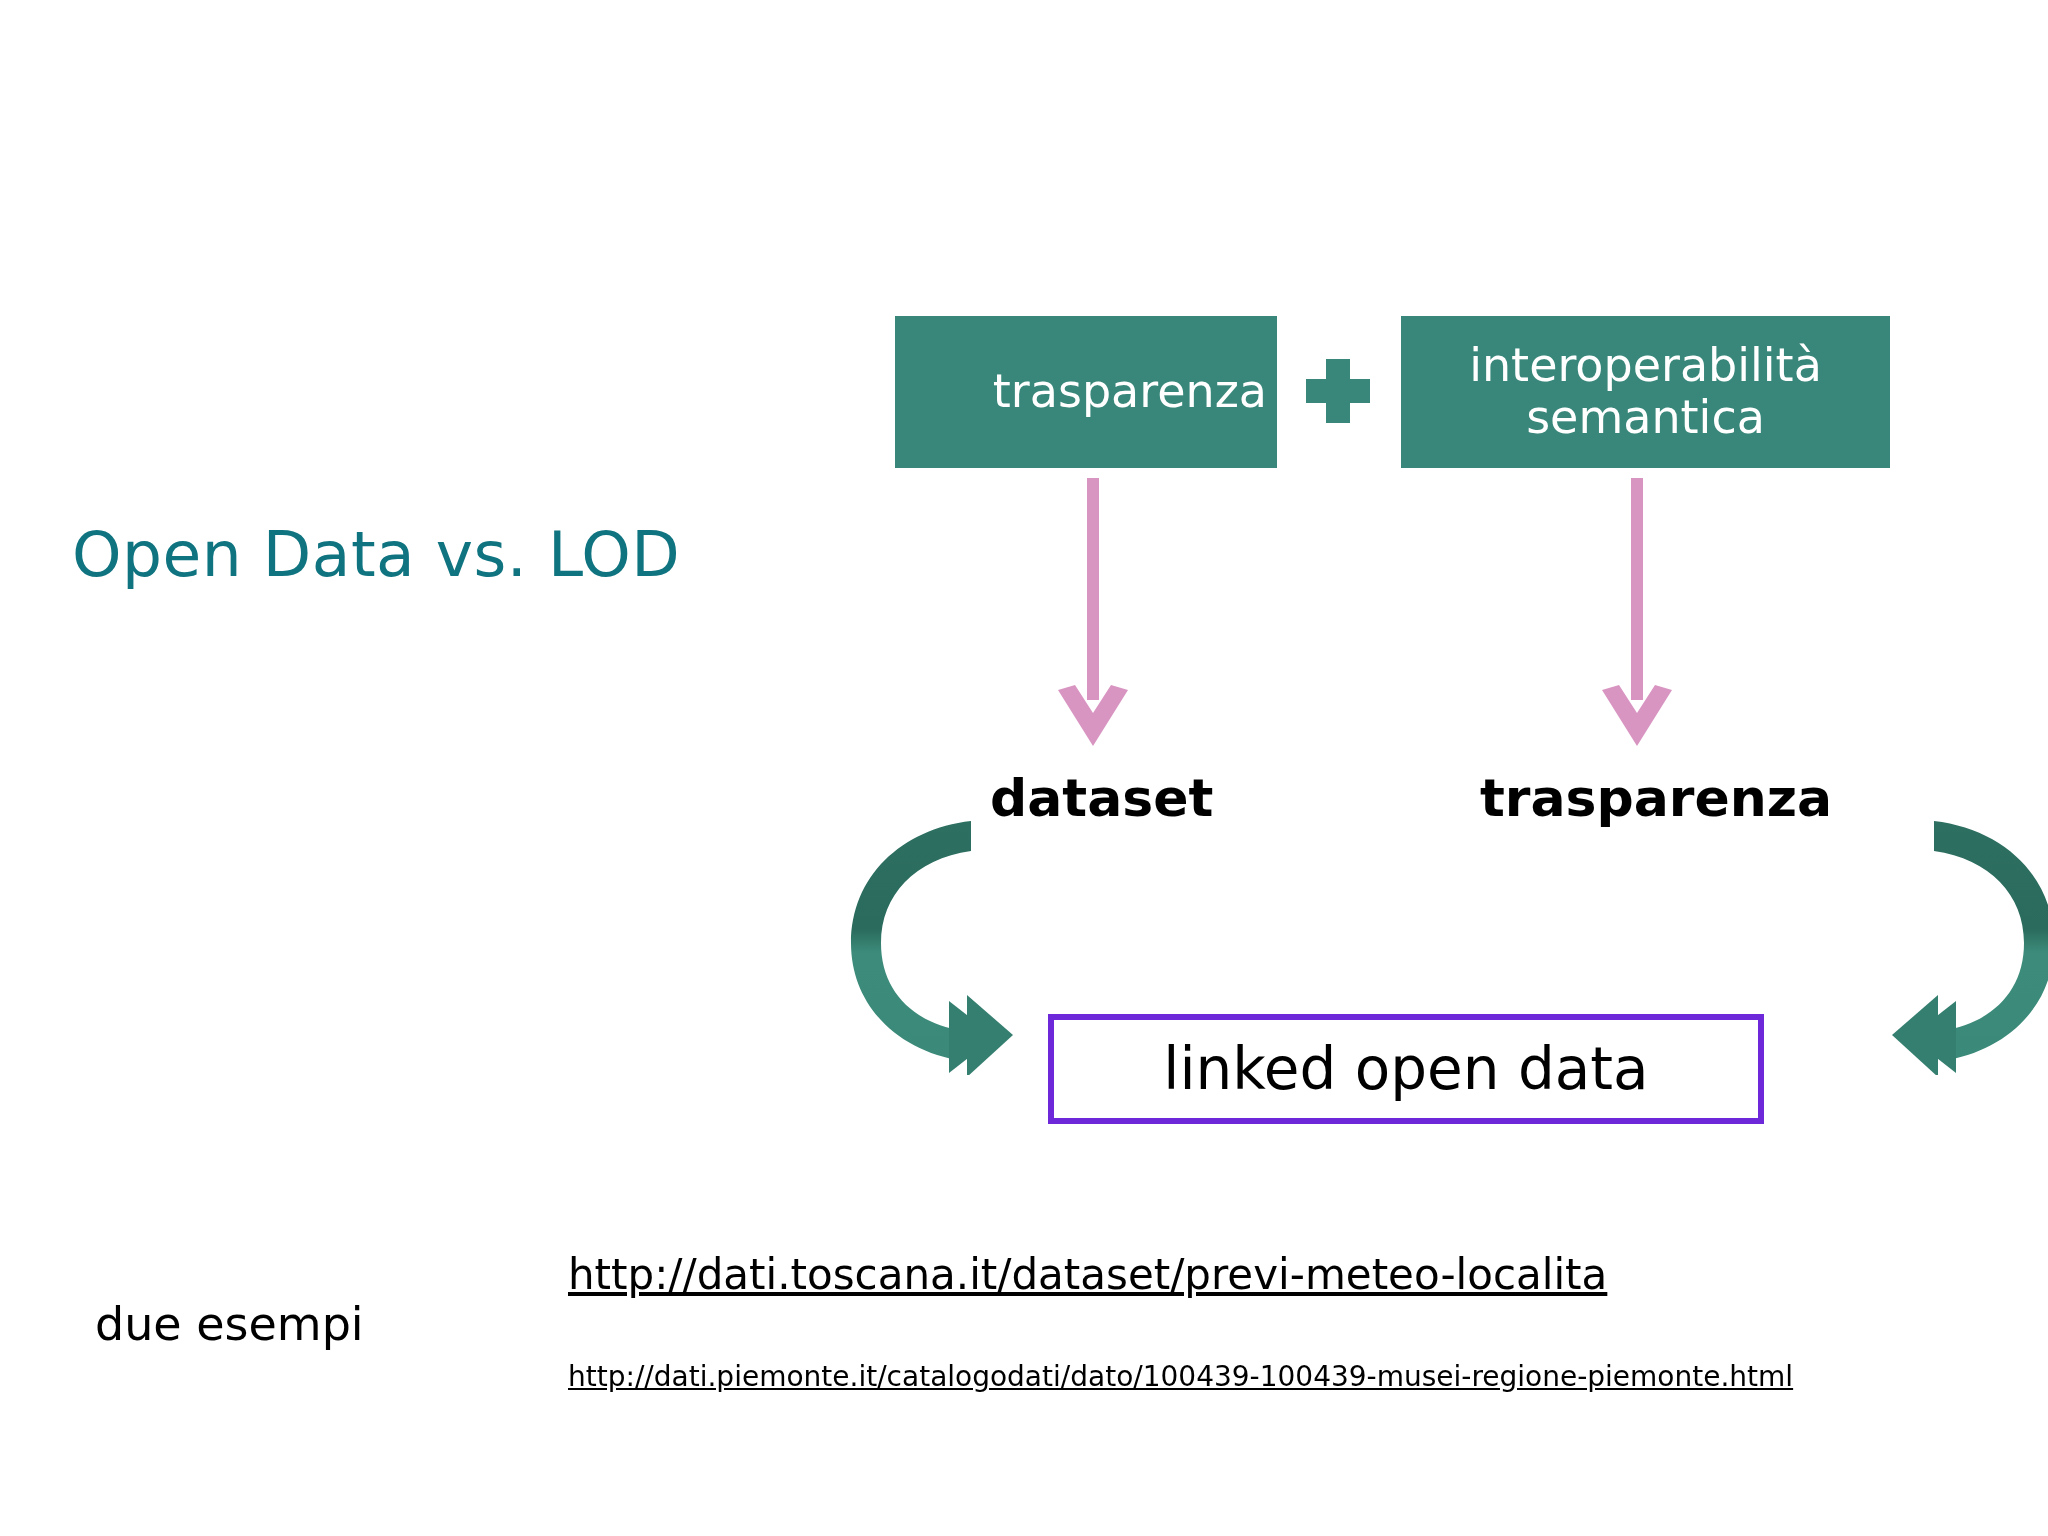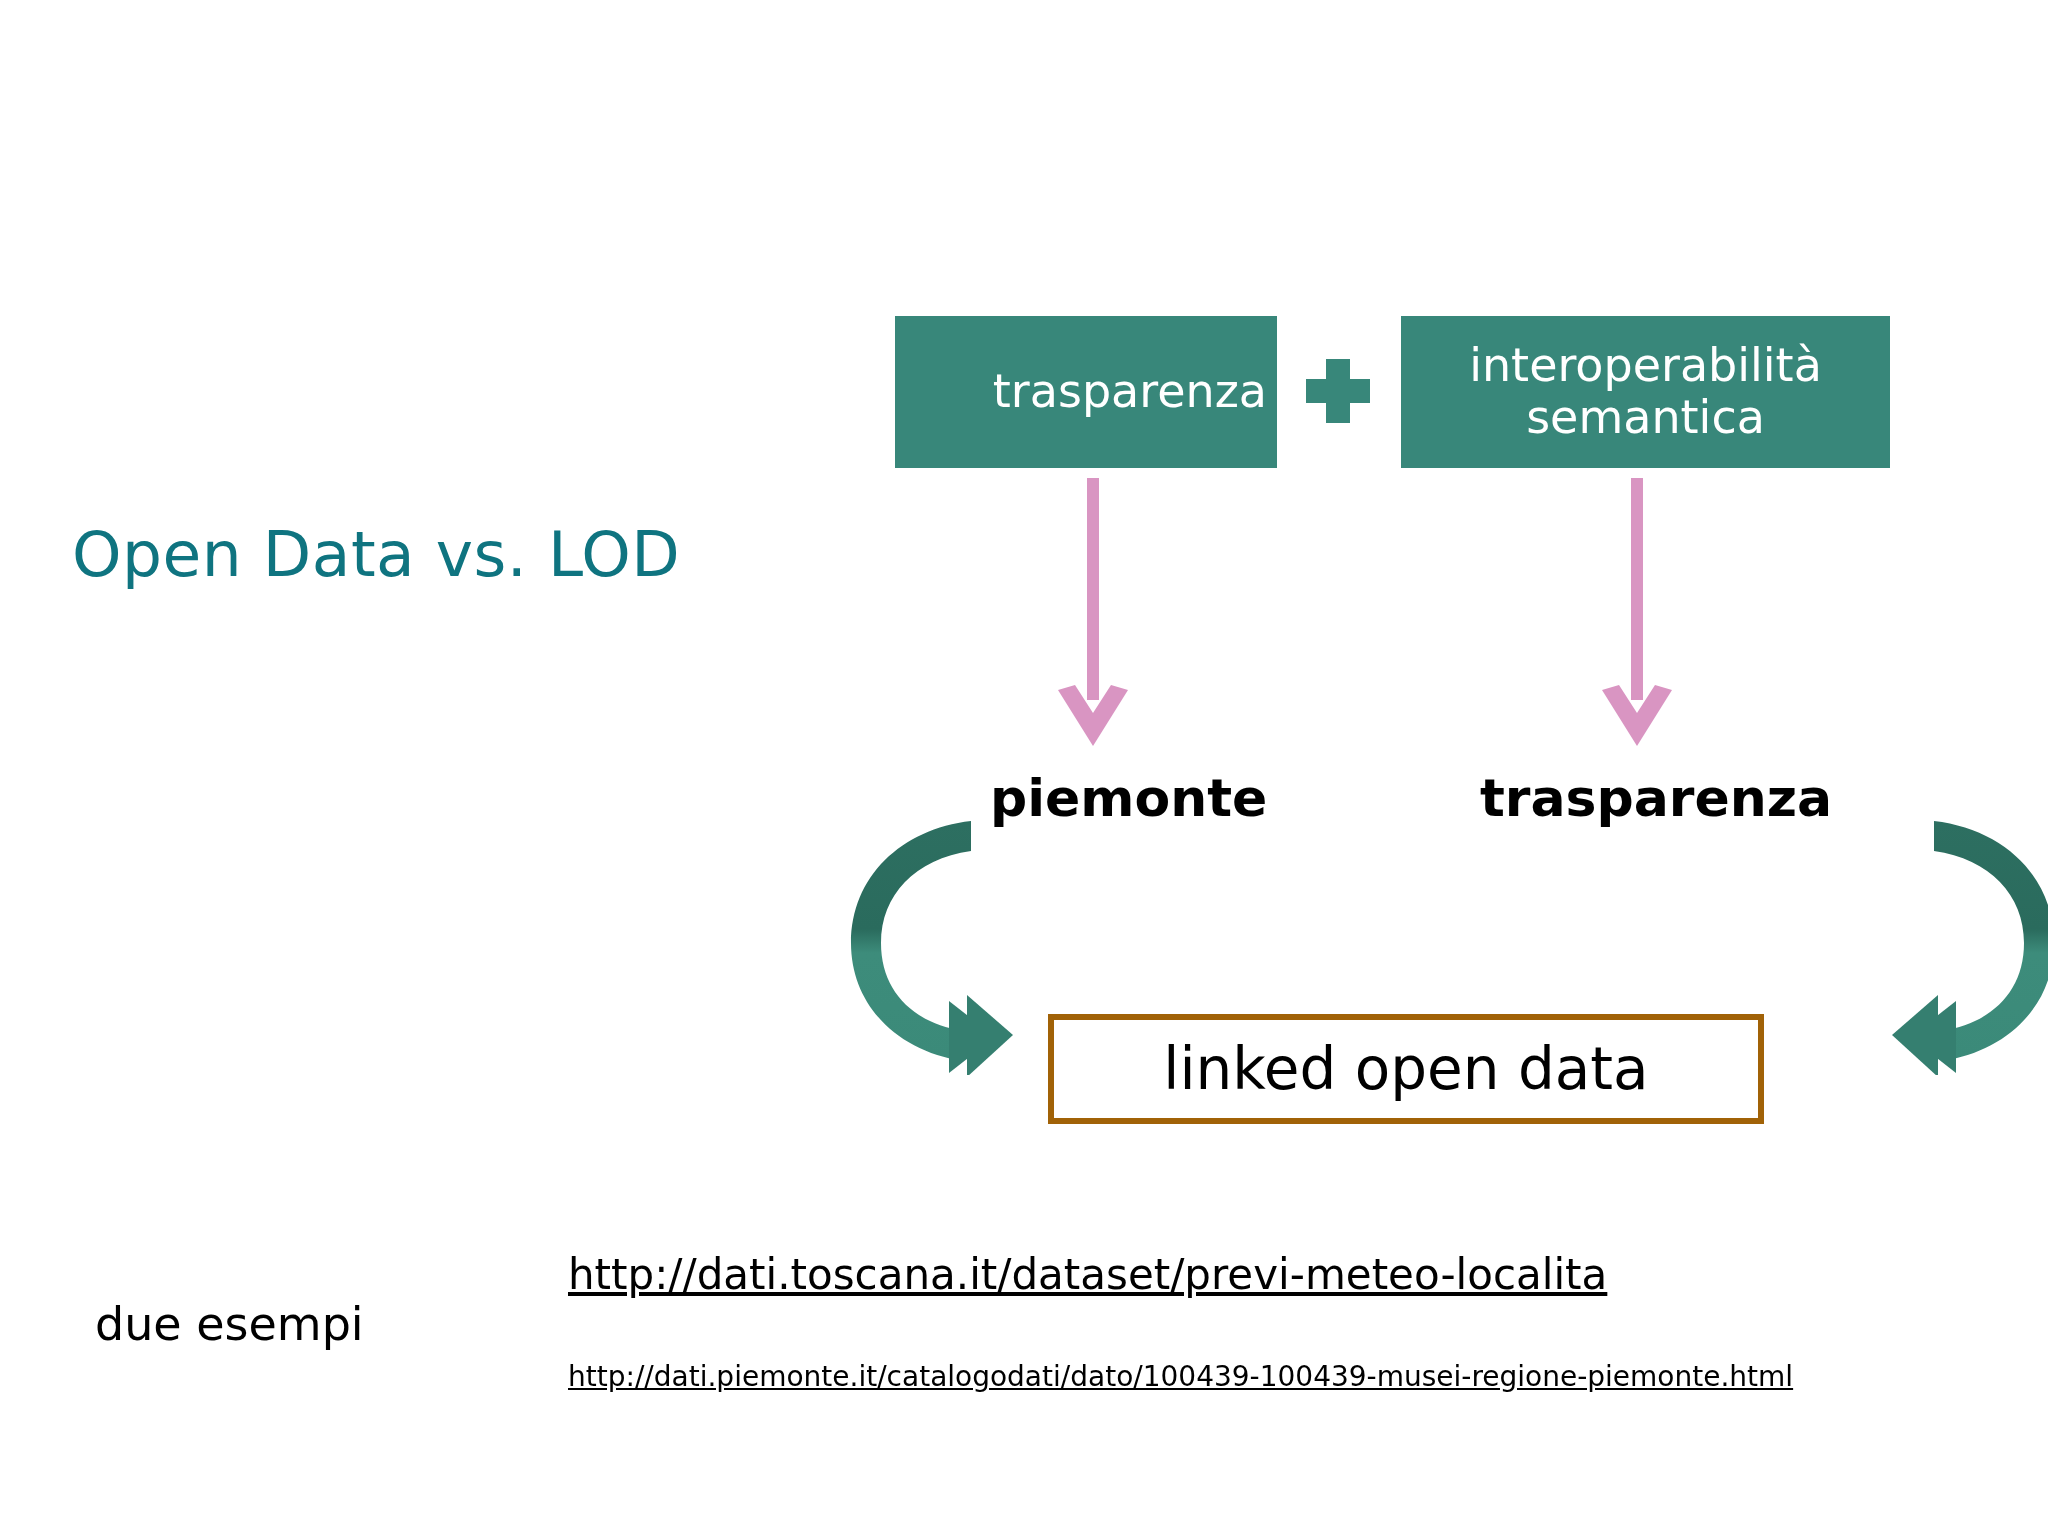--- a/index.html
+++ b/index.html
@@ -97,21 +97,21 @@
   #curve-right { left: 1760px; top: 815px; }
 
   
   #box-lod {
     position: absolute;
     left: 1048px;
     top: 1014px;
     width: 716px;
     height: 110px;
     background: #ffffff;
-    border: 6px solid #a16207;
+    border: 6px solid #6d28d9;
     box-sizing: border-box;
     display: flex;
     align-items: center;
     justify-content: center;
     font-size: 58px;
     color: #000000;
     white-space: nowrap;
   }
 
   
@@ -168,21 +168,21 @@
     </svg>
   </div>
 
   <div class="pink-arrow" id="pink-arrow-right">
     <svg width="90" height="270" viewBox="0 0 90 270" aria-hidden="true">
       <rect x="39" y="0" width="12" height="222" fill="#d995c2"></rect>
       <path d="M45 268 L10 212 L27 207 L45 235 L63 207 L80 212 Z" fill="#d995c2"></path>
     </svg>
   </div>
 
-  <div class="mid-label" id="label-opendata">piemonte</div>
+  <div class="mid-label" id="label-opendata">dataset</div>
 
   <div class="mid-label" id="label-linkeddata">trasparenza</div>
 
   <div class="curve-arrow" id="curve-left">
     <svg width="300" height="260" viewBox="0 0 300 260" aria-hidden="true">
       <defs>
         <linearGradient id="tealGradL" x1="0" y1="0" x2="0" y2="1">
           <stop offset="0%" stop-color="#2d6f61"></stop>
           <stop offset="45%" stop-color="#2a6b5d"></stop>
           <stop offset="55%" stop-color="#3d8c7b"></stop>

